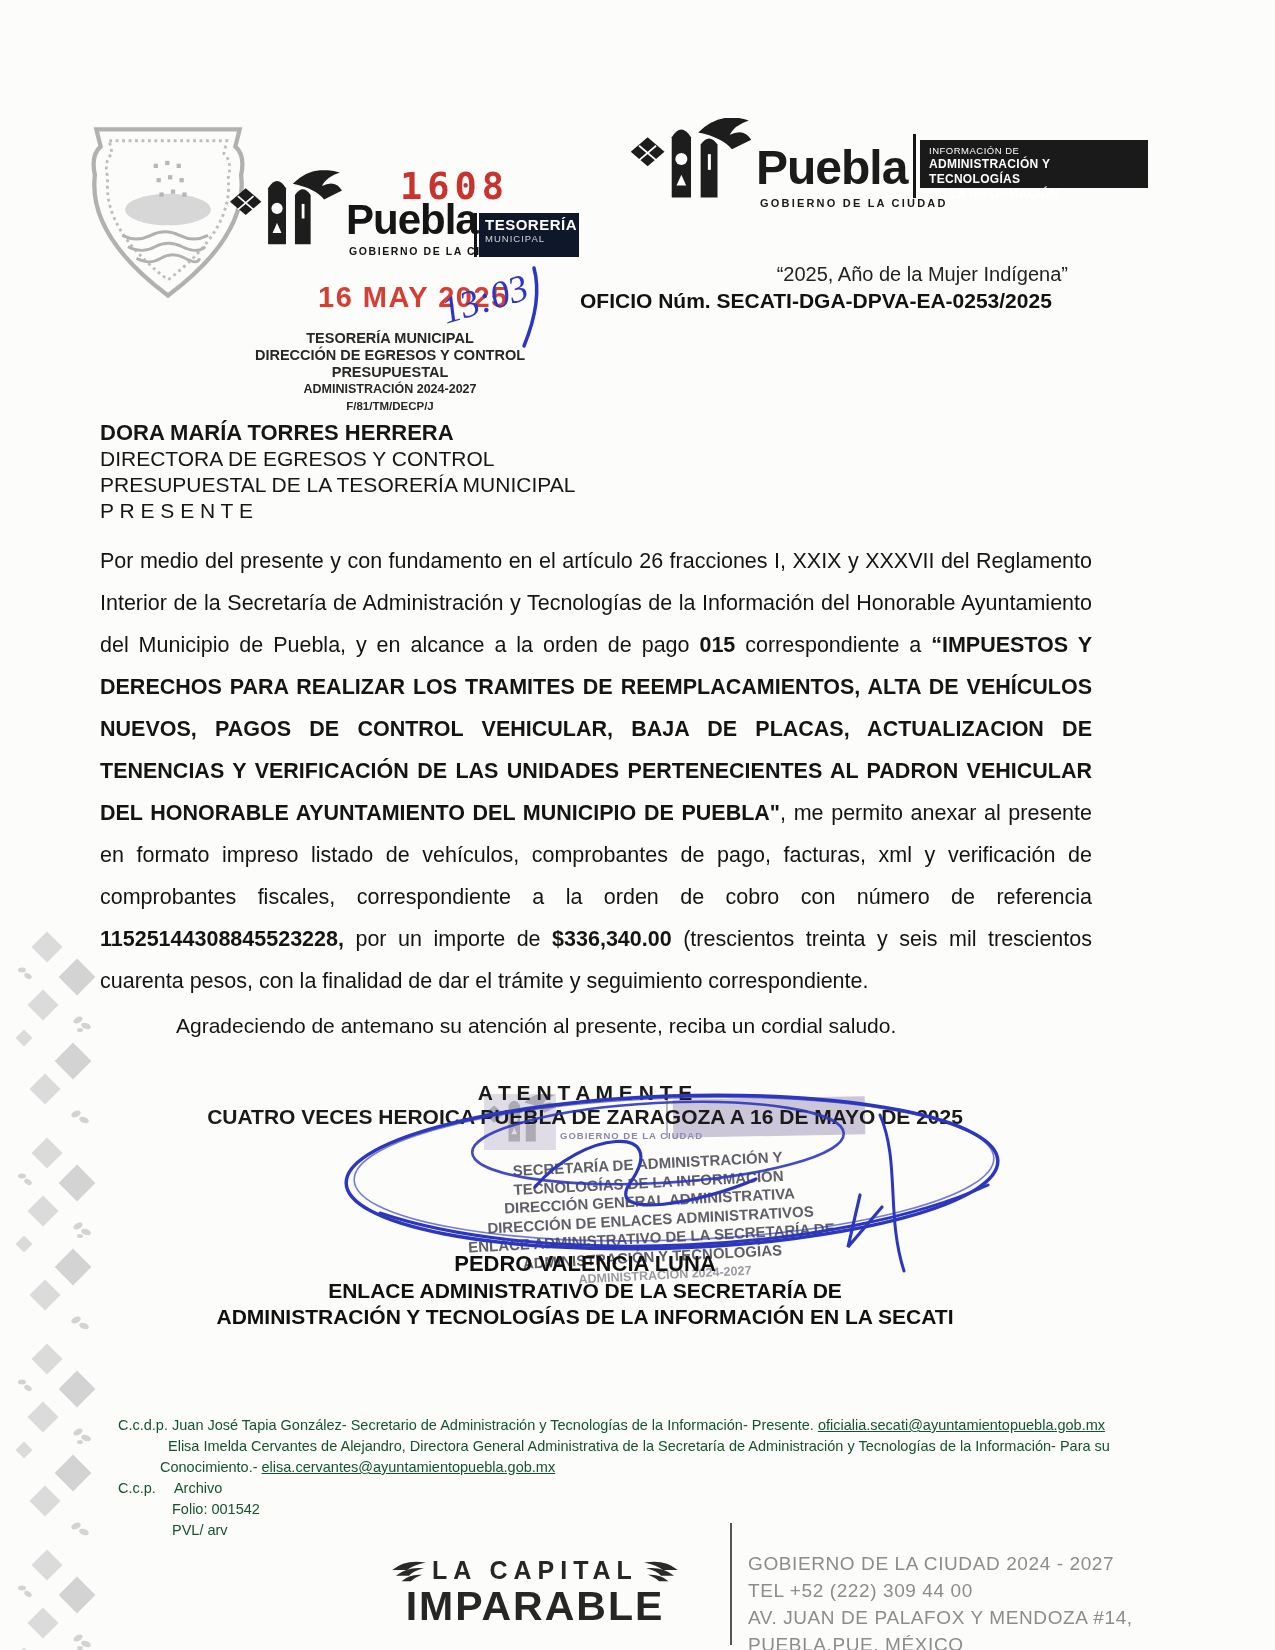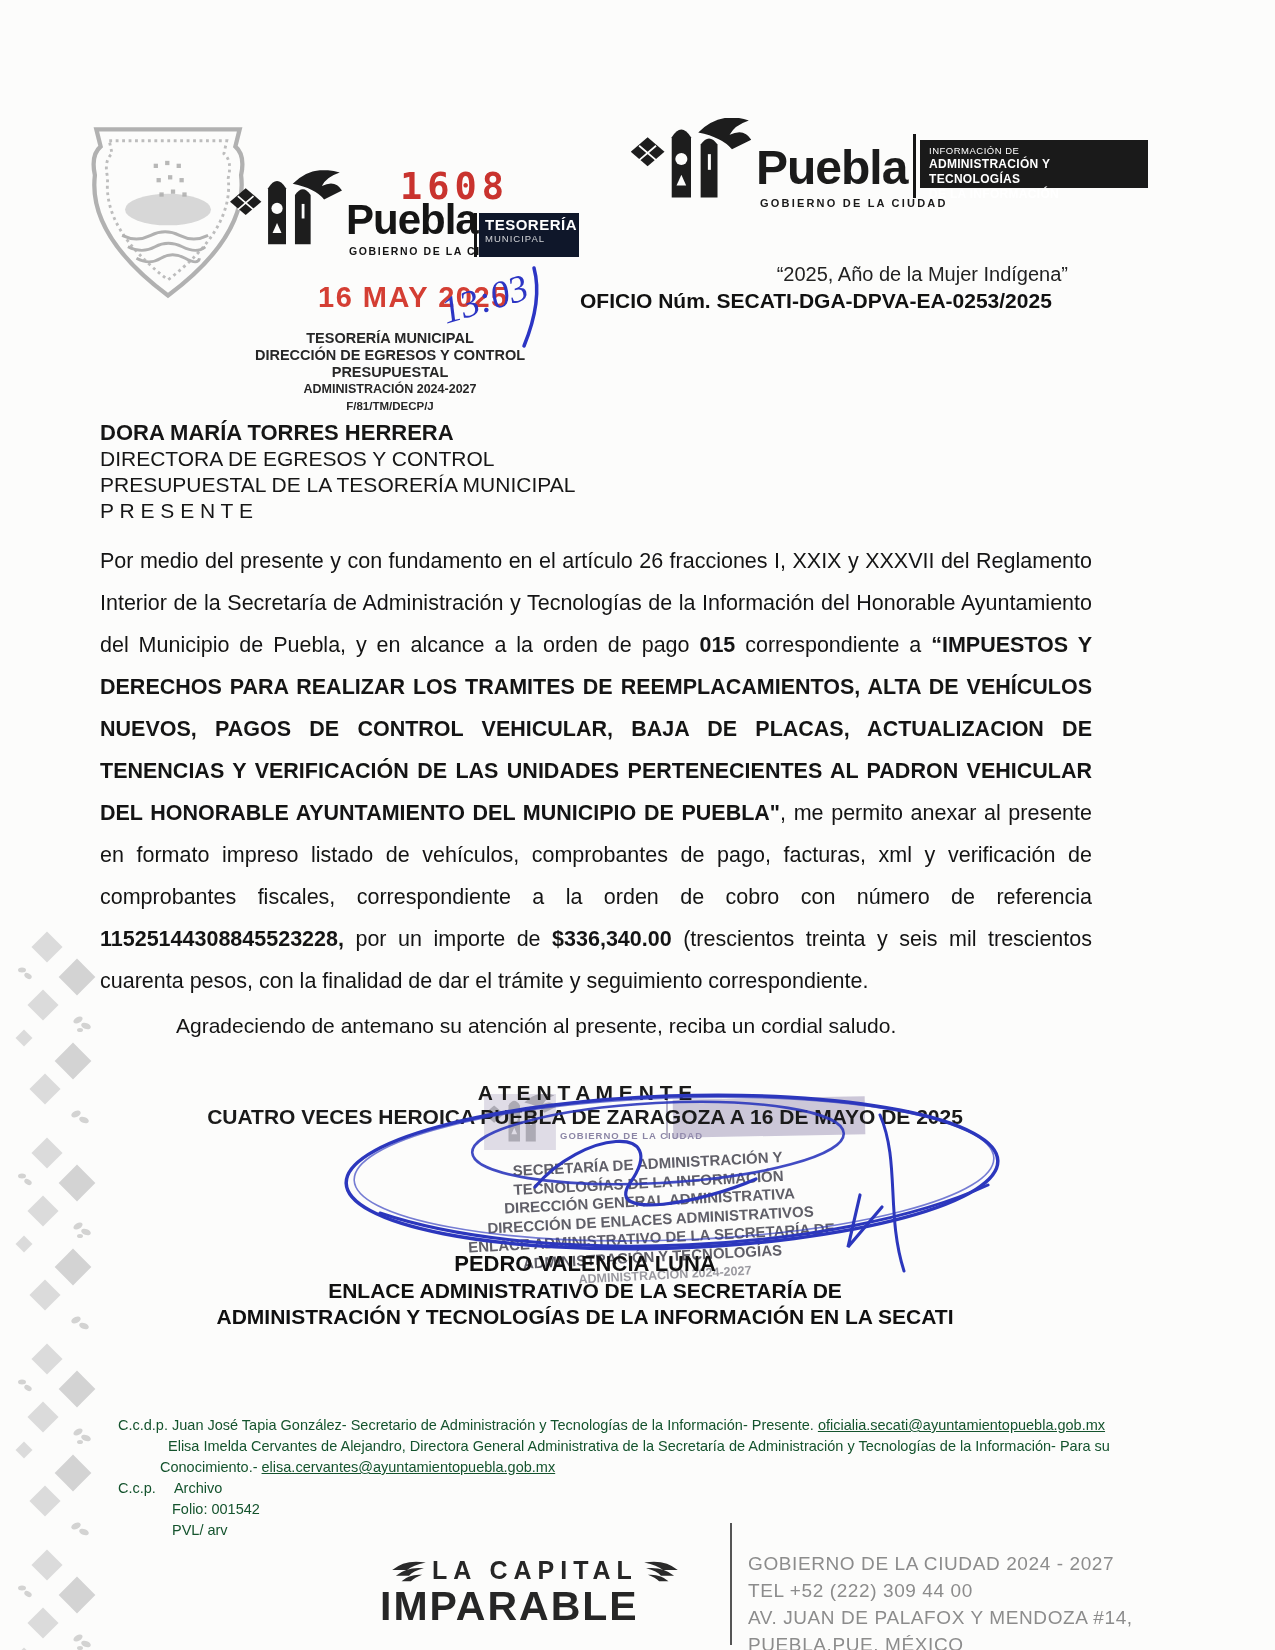--- a/index.html
+++ b/index.html
@@ -70,21 +70,21 @@
   #signer .name{font-size:22px;font-weight:700;line-height:28px;}
   #signer .role{font-size:21px;font-weight:700;line-height:26px;}
   #blue-stamp{left:320px;top:1075px;width:720px;height:210px;z-index:4;}
 
   #cc-block{left:118px;top:1384px;font-size:14.5px;line-height:21px;color:#14532d;z-index:2;margin-top:31px;}
   #cc-block .ind2{padding-left:50px;}
   #cc-block .ind3{padding-left:42px;}
   #cc-block .ind4{padding-left:54px;}
   #cc-block .gap{display:inline-block;width:18px;}
 
-  #footer-logo{left:380px;top:1556px;width:310px;text-align:left;color:#262626;z-index:2;}
+  #footer-logo{left:380px;top:1556px;width:310px;text-align:center;color:#262626;z-index:2;}
   #footer-logo .row1{display:flex;align-items:center;justify-content:center;gap:4px;}
   #footer-logo .cap{font-size:25px;font-weight:700;letter-spacing:6px;}
   #footer-logo .imp{font-size:41px;font-weight:700;letter-spacing:2px;margin-top:-2px;}
   #footer-divider{left:730px;top:1523px;width:2px;height:122px;background:#555;}
   #footer-right{left:748px;top:1550px;font-size:19px;line-height:27px;letter-spacing:.6px;color:#8c8c8c;}
 </style>
 </head>
 <body>
 
 <div class="page">

